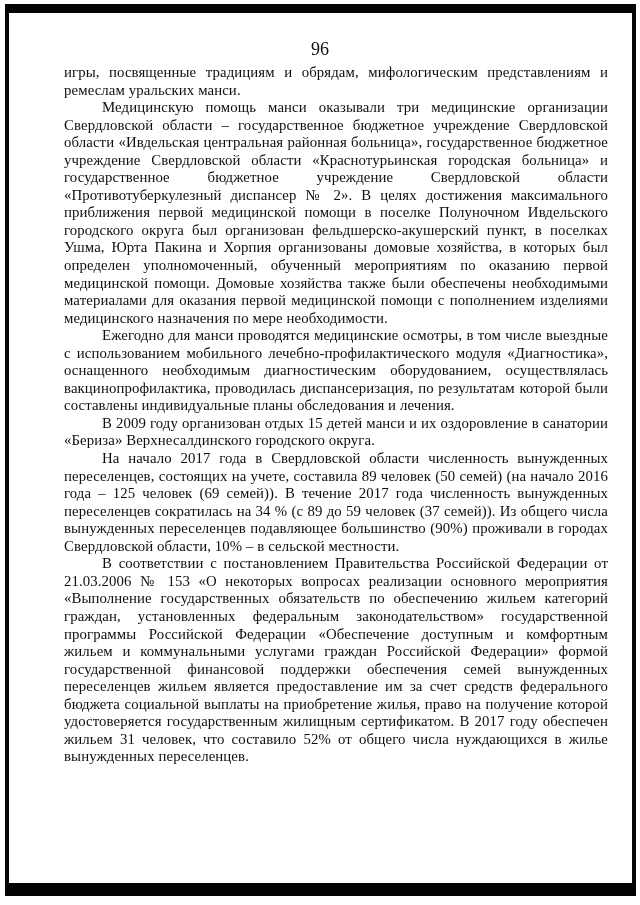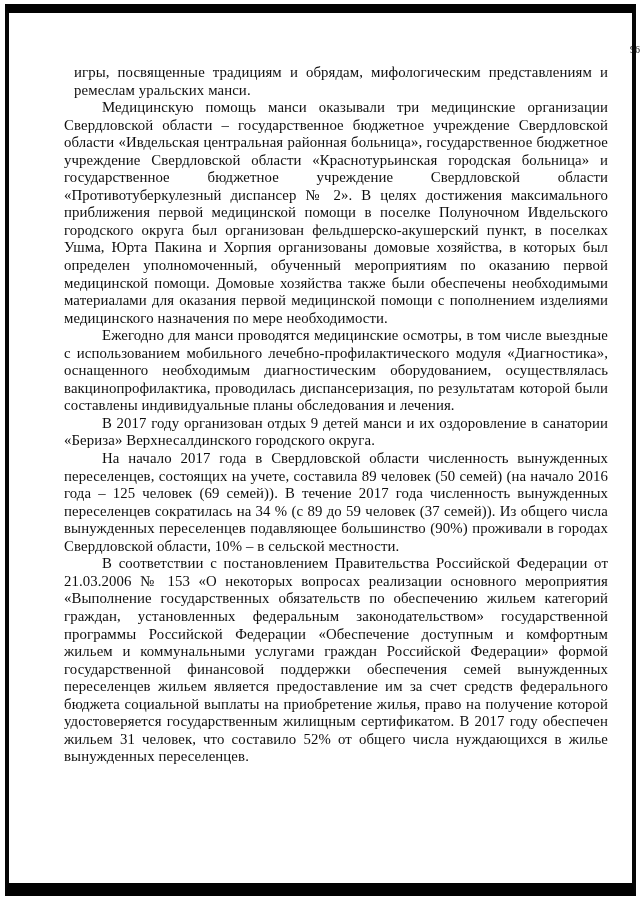--- a/index.html
+++ b/index.html
@@ -26,53 +26,52 @@
     border-bottom: 13px solid #020202;
     border-left: 4px solid #060606;
     border-right: 4px solid #060606;
     pointer-events: none;
   }
   .page-number {
     position: absolute;
     top: 41px;
     left: 0;
     width: 100%;
-    text-align: right;
-    font-size: 10px;
+    text-align: center;
+    font-size: 18px;
     line-height: 17px;
   }
   .body-text {
     position: absolute;
     top: 64px;
     left: 64px;
     width: 544px;
     font-size: 14.8px;
     line-height: 17.55px;
     text-align: justify;
     letter-spacing: 0.1px;
   }
   .body-text p {
     margin: 0;
     padding: 0;
     text-indent: 38px;
   }
   .body-text p.continuation {
     text-indent: 0;
-    margin-left: 10px;
   }
 </style>
 </head>
 <body>
 
 <div class="scan-frame"></div>
 
 <div>
   <div class="page-number">96</div>
 
   <div class="body-text">
     <p class="continuation">игры, посвященные традициям и обрядам, мифологическим представлениям и ремеслам уральских манси.</p>
     <p>Медицинскую помощь манси оказывали три медицинские организации Свердловской области – государственное бюджетное учреждение Свердловской области «Ивдельская центральная районная больница», государственное бюджетное учреждение Свердловской области «Краснотурьинская городская больница» и государственное бюджетное учреждение Свердловской области «Противотуберкулезный диспансер № 2». В целях достижения максимального приближения первой медицинской помощи в поселке Полуночном Ивдельского городского округа был организован фельдшерско-акушерский пункт, в поселках Ушма, Юрта Пакина и Хорпия организованы домовые хозяйства, в которых был определен уполномоченный, обученный мероприятиям по оказанию первой медицинской помощи. Домовые хозяйства также были обеспечены необходимыми материалами для оказания первой медицинской помощи с пополнением изделиями медицинского назначения по мере необходимости.</p>
     <p>Ежегодно для манси проводятся медицинские осмотры, в том числе выездные с использованием мобильного лечебно-профилактического модуля «Диагностика», оснащенного необходимым диагностическим оборудованием, осуществлялась вакцинопрофилактика, проводилась диспансеризация, по результатам которой были составлены индивидуальные планы обследования и лечения.</p>
-    <p>В 2017 году организован отдых 9 детей манси и их оздоровление в санатории «Бериза» Верхнесалдинского городского округа.</p>
+    <p>В 2009 году организован отдых 15 детей манси и их оздоровление в санатории «Бериза» Верхнесалдинского городского округа.</p>
     <p>На начало 2017 года в Свердловской области численность вынужденных переселенцев, состоящих на учете, составила 89 человек (50 семей) (на начало 2016 года – 125 человек (69 семей)). В течение 2017 года численность вынужденных переселенцев сократилась на 34 % (с 89 до 59 человек (37 семей)). Из общего числа вынужденных переселенцев подавляющее большинство (90%) проживали в городах Свердловской области, 10% – в сельской местности.</p>
     <p>В соответствии с постановлением Правительства Российской Федерации от 21.03.2006 № 153 «О некоторых вопросах реализации основного мероприятия «Выполнение государственных обязательств по обеспечению жильем категорий граждан, установленных федеральным законодательством» государственной программы Российской Федерации «Обеспечение доступным и комфортным жильем и коммунальными услугами граждан Российской Федерации» формой государственной финансовой поддержки обеспечения семей вынужденных переселенцев жильем является предоставление им за счет средств федерального бюджета социальной выплаты на приобретение жилья, право на получение которой удостоверяется государственным жилищным сертификатом. В 2017 году обеспечен жильем 31 человек, что составило 52% от общего числа нуждающихся в жилье вынужденных переселенцев.</p>
   </div>
 </div>
 
 </body></html>

